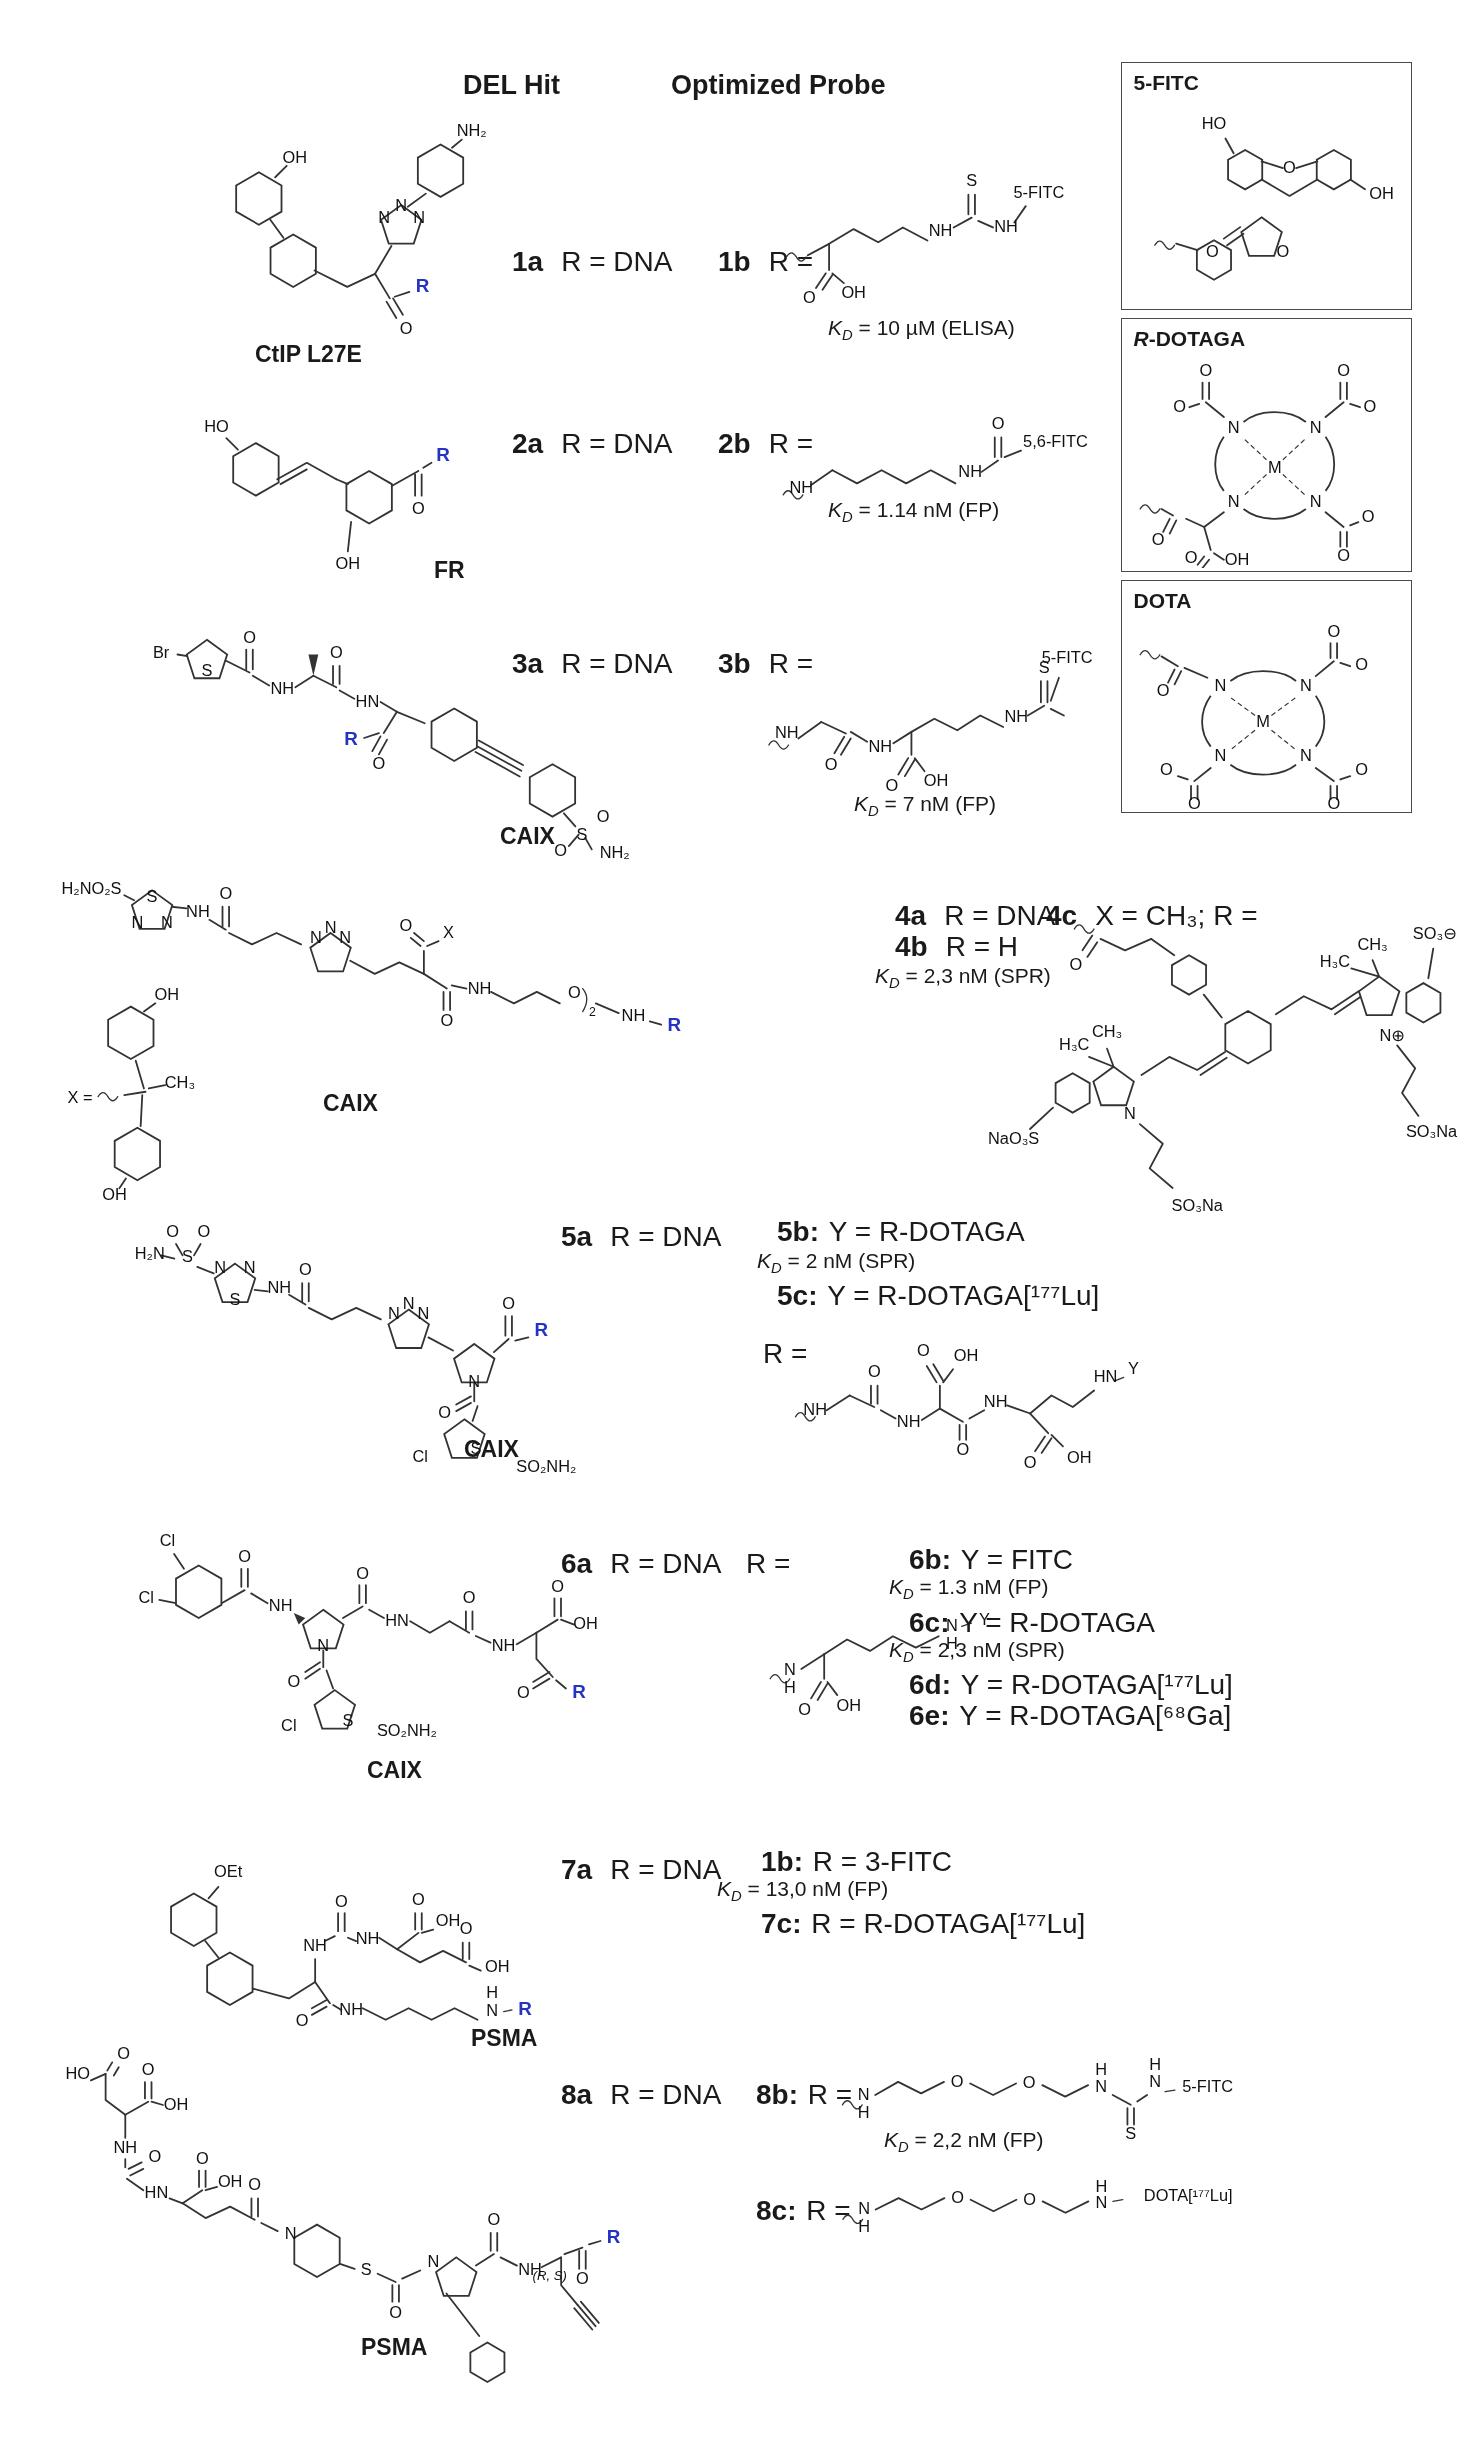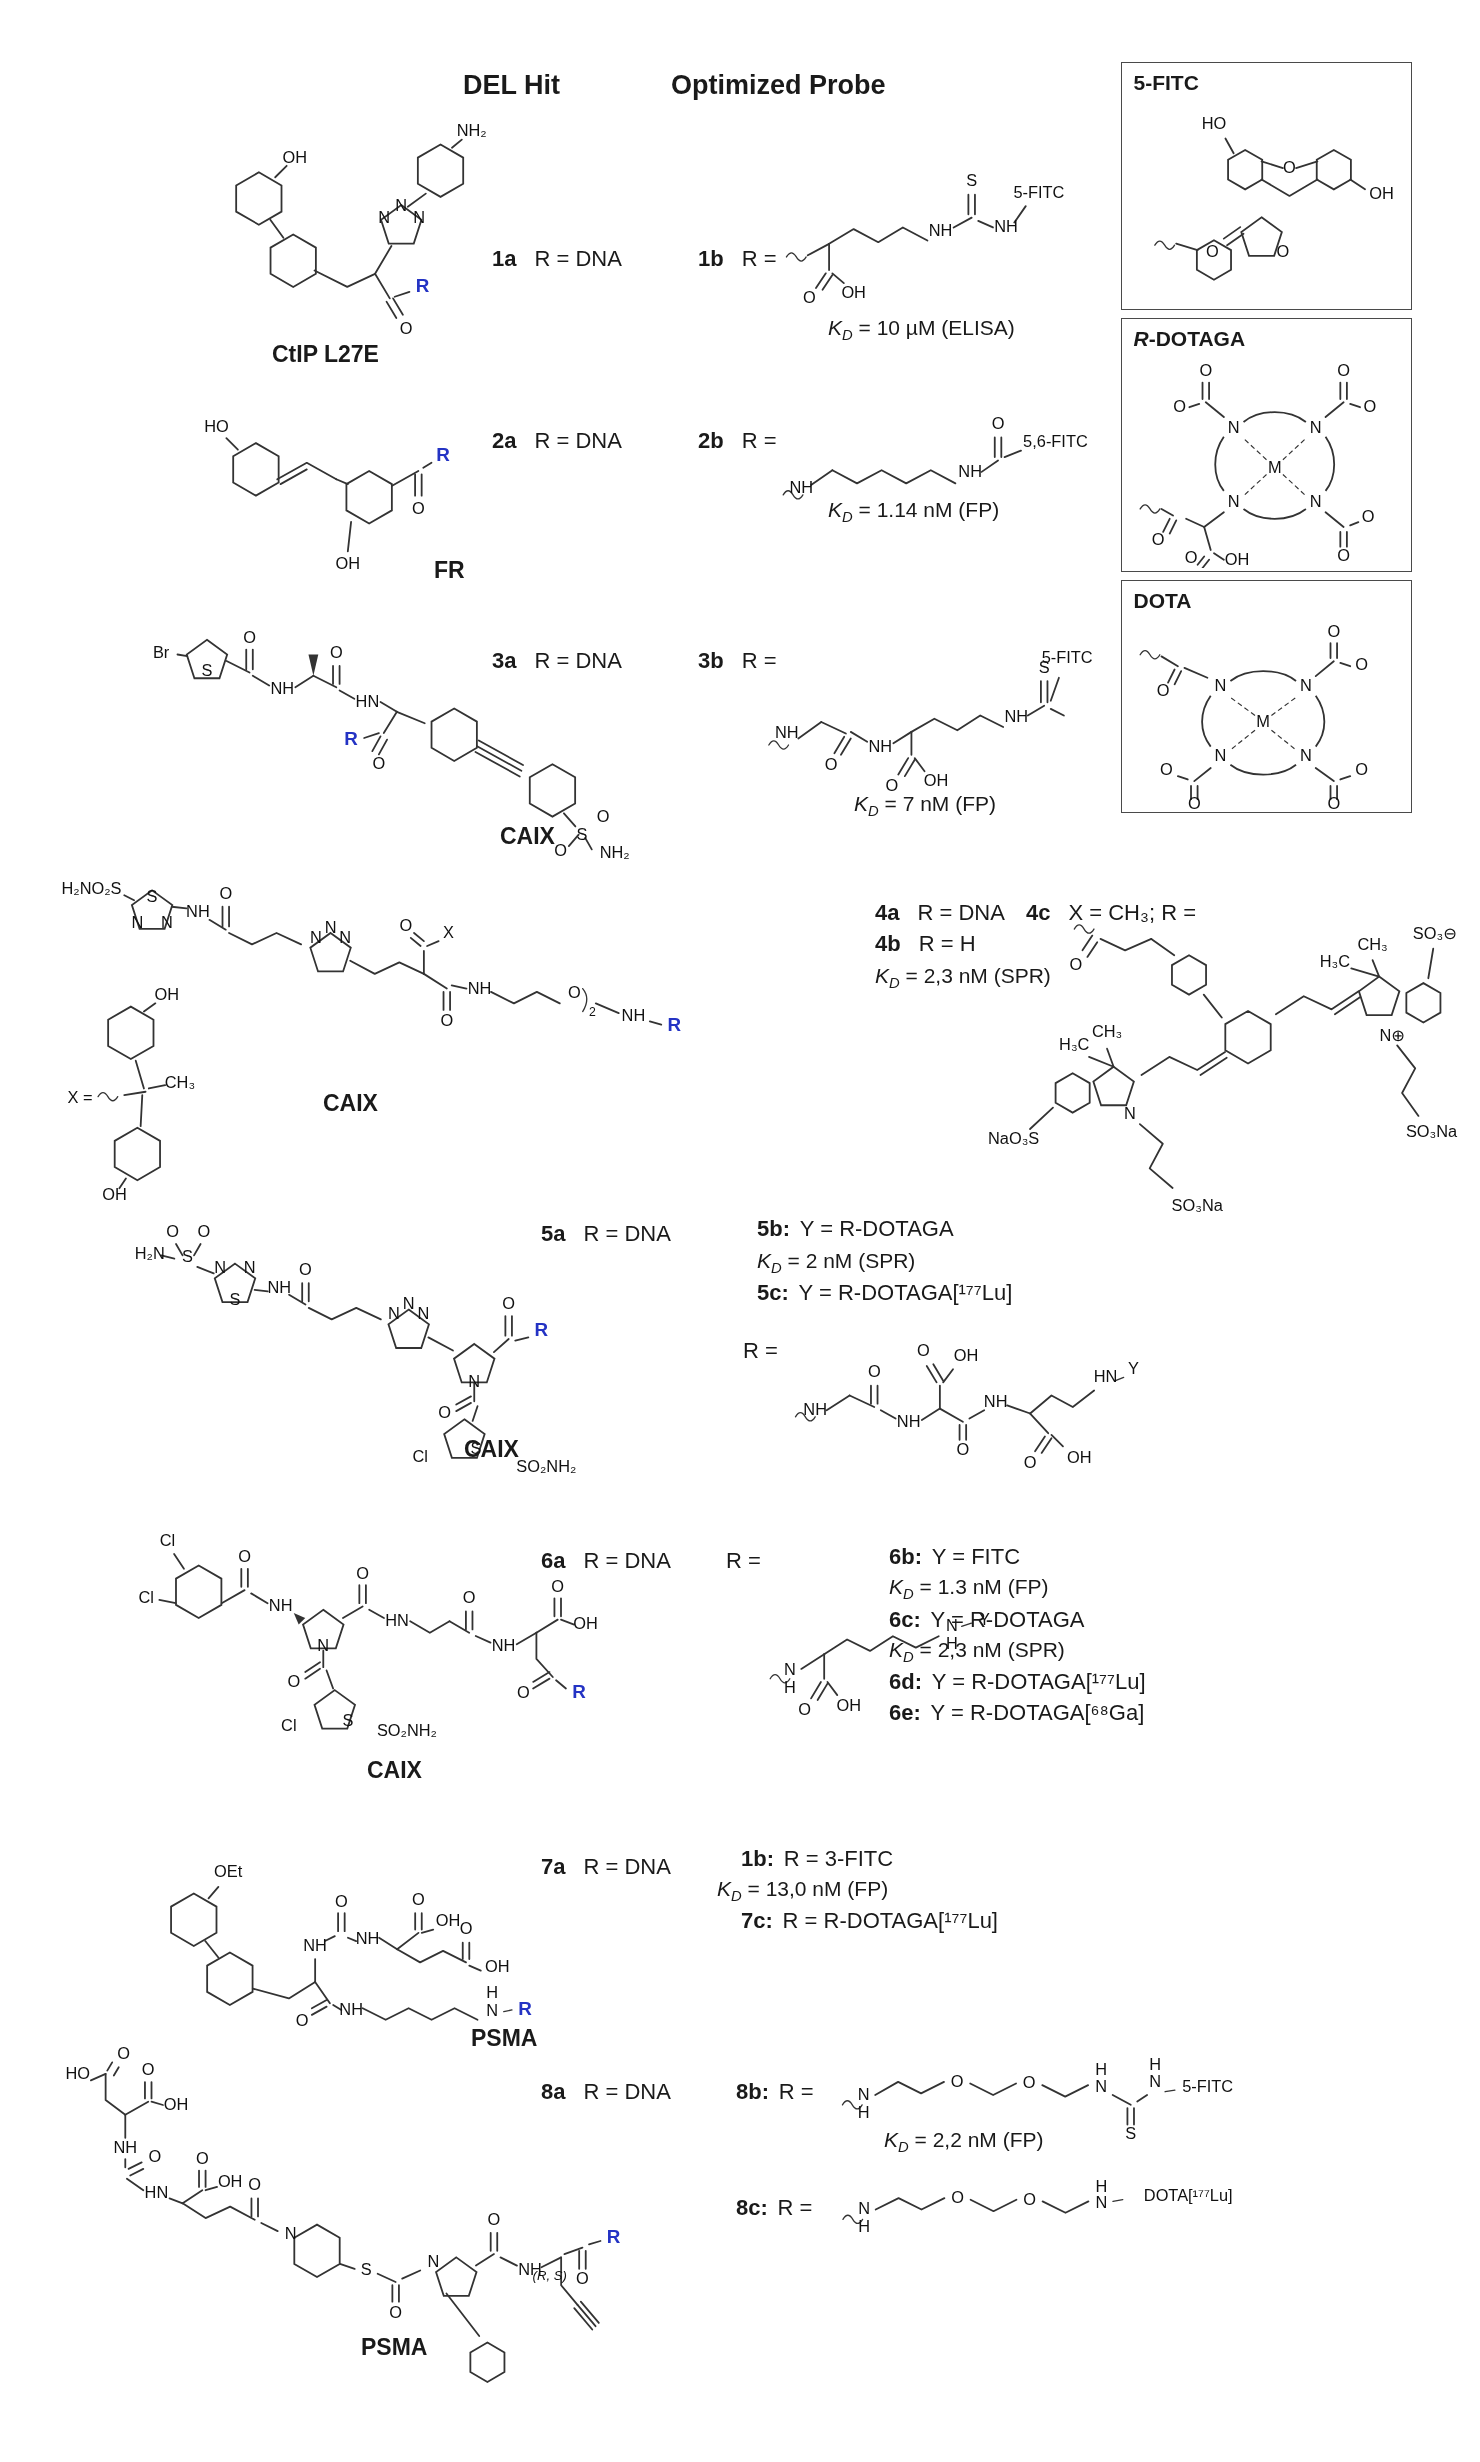--- a/index.html
+++ b/index.html
@@ -1,19 +1,19 @@
 <!DOCTYPE html>
 <html style="font-size:13px"><head>
 <meta charset="utf-8">
 <style>
   html,body{margin:0;padding:0;background:#fff;}
   .page{position:relative;width:1480px;height:2462px;background:#fff;
         font-family:"Liberation Sans",sans-serif;color:#1a1a1a;overflow:hidden;padding-left:28px;}
   .hdr{position:absolute;font-weight:bold;font-size:27px;white-space:nowrap;}
-  .lbl{position:absolute;font-size:22px;white-space:nowrap;}
+  .lbl{position:absolute;font-size:28px;white-space:nowrap;margin-left:20px;}
   .lbl .id{font-weight:bold;margin-right:18px;}
   .lbl .id2{font-weight:bold;margin-right:9.8px;}
   .kd{position:absolute;font-size:21px;white-space:nowrap;}
   .kd .kb{font-style:italic;}
   .kd sub{font-style:italic;font-size:14.8px;}
   .target{position:absolute;font-weight:bold;font-size:23px;white-space:nowrap;}
   .box{position:absolute;border:1.6px solid #4a4a4a;background:#fff;}
   .btitle{position:absolute;left:11.5px;top:8.2px;font-weight:bold;font-size:21px;}
   .btitle .ital{font-style:italic;}
   .mol{position:absolute;}
@@ -62,21 +62,21 @@
       <path class="bd" d="M314 30 L326 20"></path>
     </g>
     <text class="at" x="122" y="48">OH</text>
     <text class="at" x="231" y="122">N</text>
     <text class="at" x="252" y="107">N</text>
     <text class="at" x="274" y="122">N</text>
     <text class="at" x="338" y="16">NH₂</text>
     <text class="at" x="258" y="258">O</text>
     <text class="at rb" x="278" y="206">R</text>
   </svg>
-  <div class="target" style="left:272px;top:341px">CtIP L27E</div>
+  <div class="target" style="left:255px;top:341px">CtIP L27E</div>
   <div class="lbl" style="left:492px;top:246px">
     <b class="id">1a</b><span>R = DNA</span>
   </div>
   <div class="lbl" style="left:698px;top:246px">
     <b class="id">1b</b><span>R =</span>
   </div>
   <svg class="mol" style="left:775px;top:152px" width="295" height="164" viewBox="0 0 360 200">
     <g>
       <path class="bd thin" d="M14 128 q6 -10 12 0 t12 0"></path>
       <path class="bd" d="M40 126 L66 112"></path>

